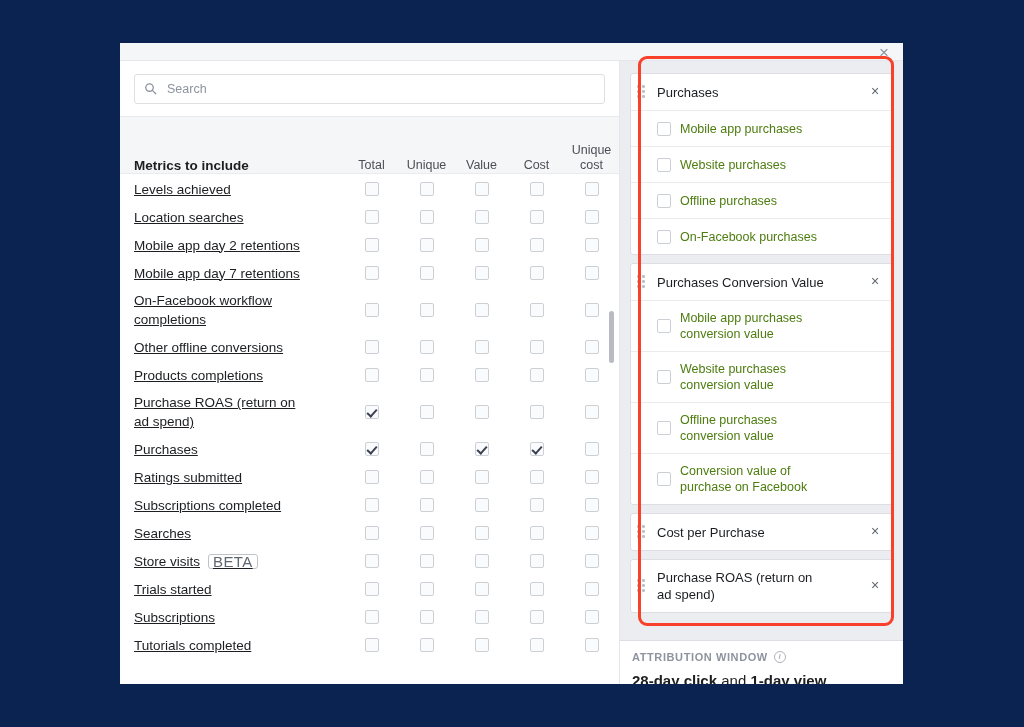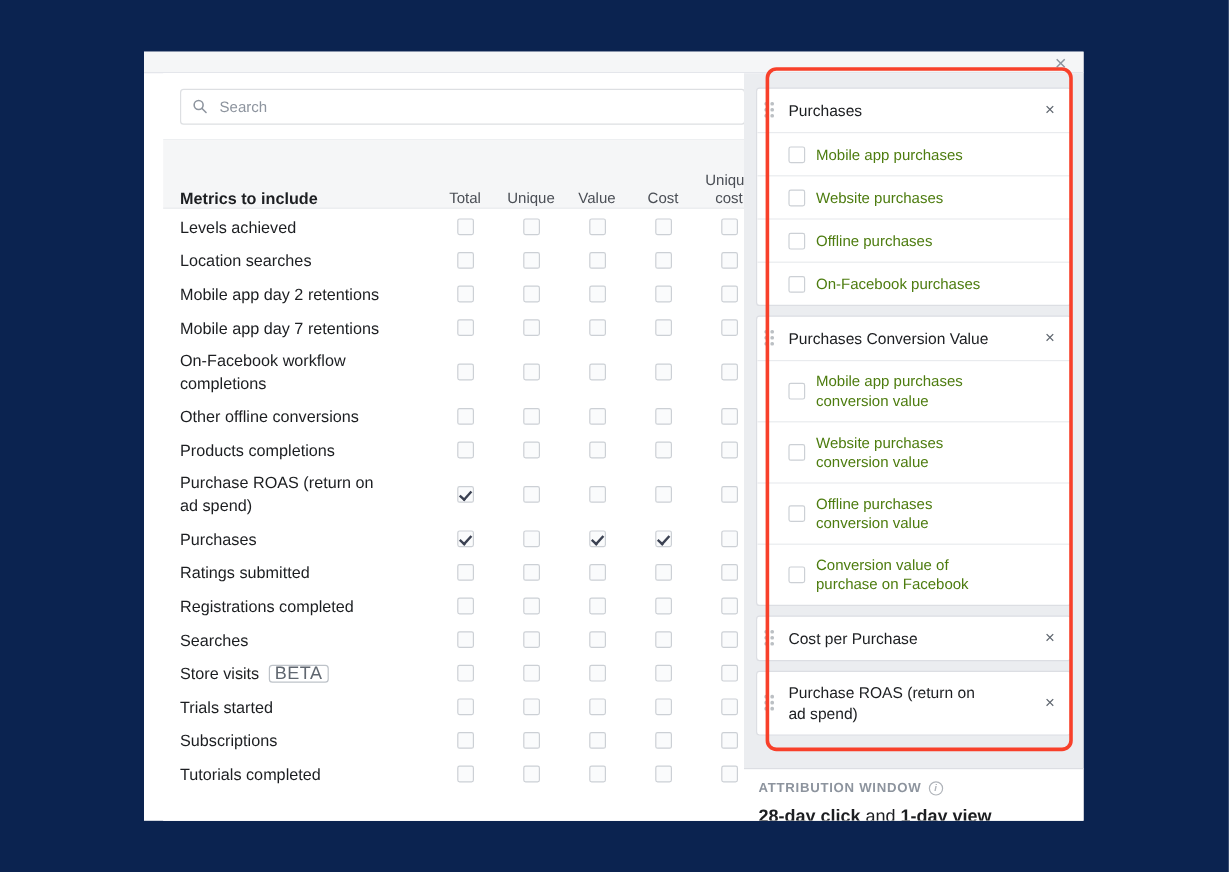--- a/index.html
+++ b/index.html
@@ -33,21 +33,21 @@
     width: 22px; height: 22px;
     color: #8d949e;
     font-size: 17px; line-height: 20px; text-align: center;
     cursor: pointer;
     font-family: "Liberation Sans", sans-serif;
   }
 
   
   #left-pane {
     position: absolute;
-    left: 16px; top: 18px;
+    left: 0; top: 18px;
     width: 500px; bottom: 0;
     background: #ffffff;
     border-right: 1px solid #e4e6eb;
   }
   #search-row {
     height: 56px;
     display: flex; align-items: center;
     padding: 0 14px;
     background: #fff;
     border-bottom: 1px solid #e9ebee;
@@ -96,21 +96,21 @@
     display: flex; align-items: center;
     min-height: 28px;
     padding-left: 14px;
   }
   .metric-row.tall { min-height: 46px; }
   .metric-label {
     flex: 1 1 auto;
     font-size: 13.5px; color: #1c1e21;
     line-height: 19px;
     padding-right: 10px;
-    display: flex; align-items: center; flex-wrap: wrap;
+    display: flex; align-items: center; flex-wrap: wrap; text-decoration: underline;
   }
   .metric-label .txt { white-space: pre-line; }
   .beta-badge {
     display: inline-block;
     margin-left: 8px;
     border: 1px solid #bec3c9; border-radius: 3px;
     font-size: 15px; letter-spacing: 0.4px;
     color: #606770; padding: 1px 4px 0 4px;
     line-height: 12px;
   }
@@ -471,21 +471,21 @@
             </div>
             <div class="cell">
               <div class="cb"></div>
             </div>
             <div class="cell">
               <div class="cb"></div>
             </div>
           </div>
           <div class="metric-row">
             <div class="metric-label">
-              <span class="txt">Registrations completed</span>
+              <span class="txt">Subscriptions completed</span>
             </div>
             <div class="cell">
               <div class="cb"></div>
             </div>
             <div class="cell">
               <div class="cb"></div>
             </div>
             <div class="cell">
               <div class="cb"></div>
             </div>

